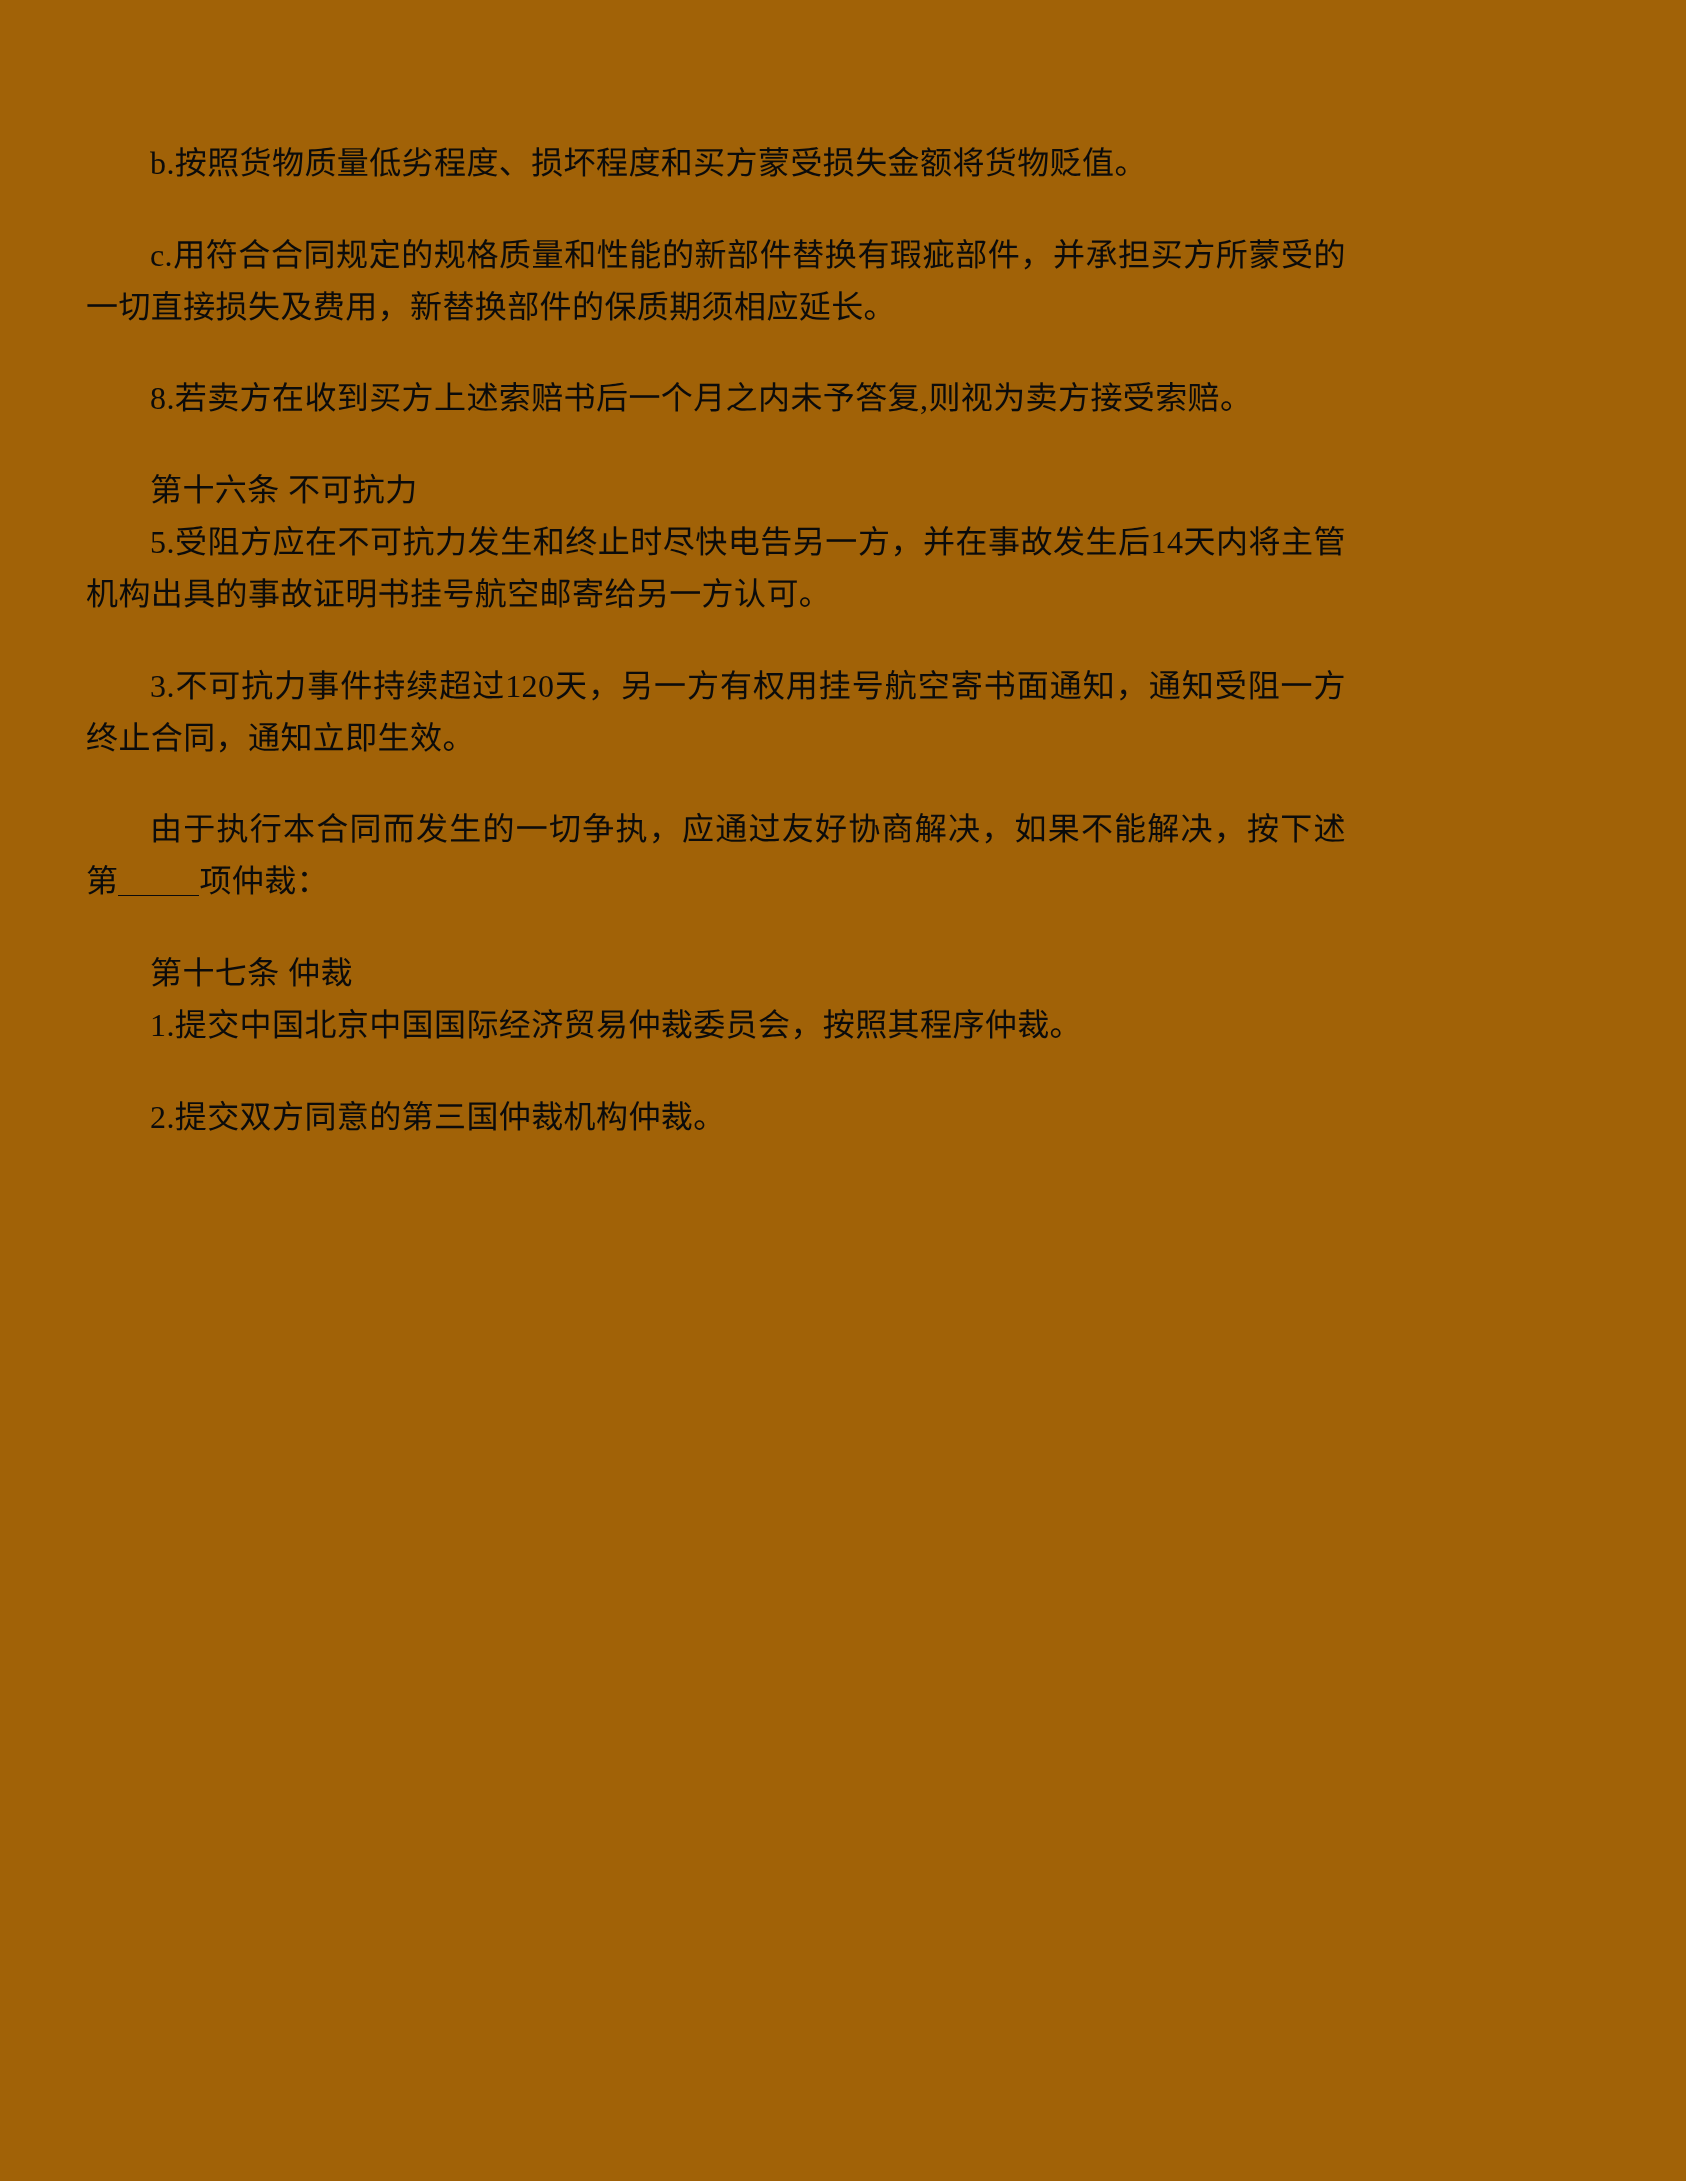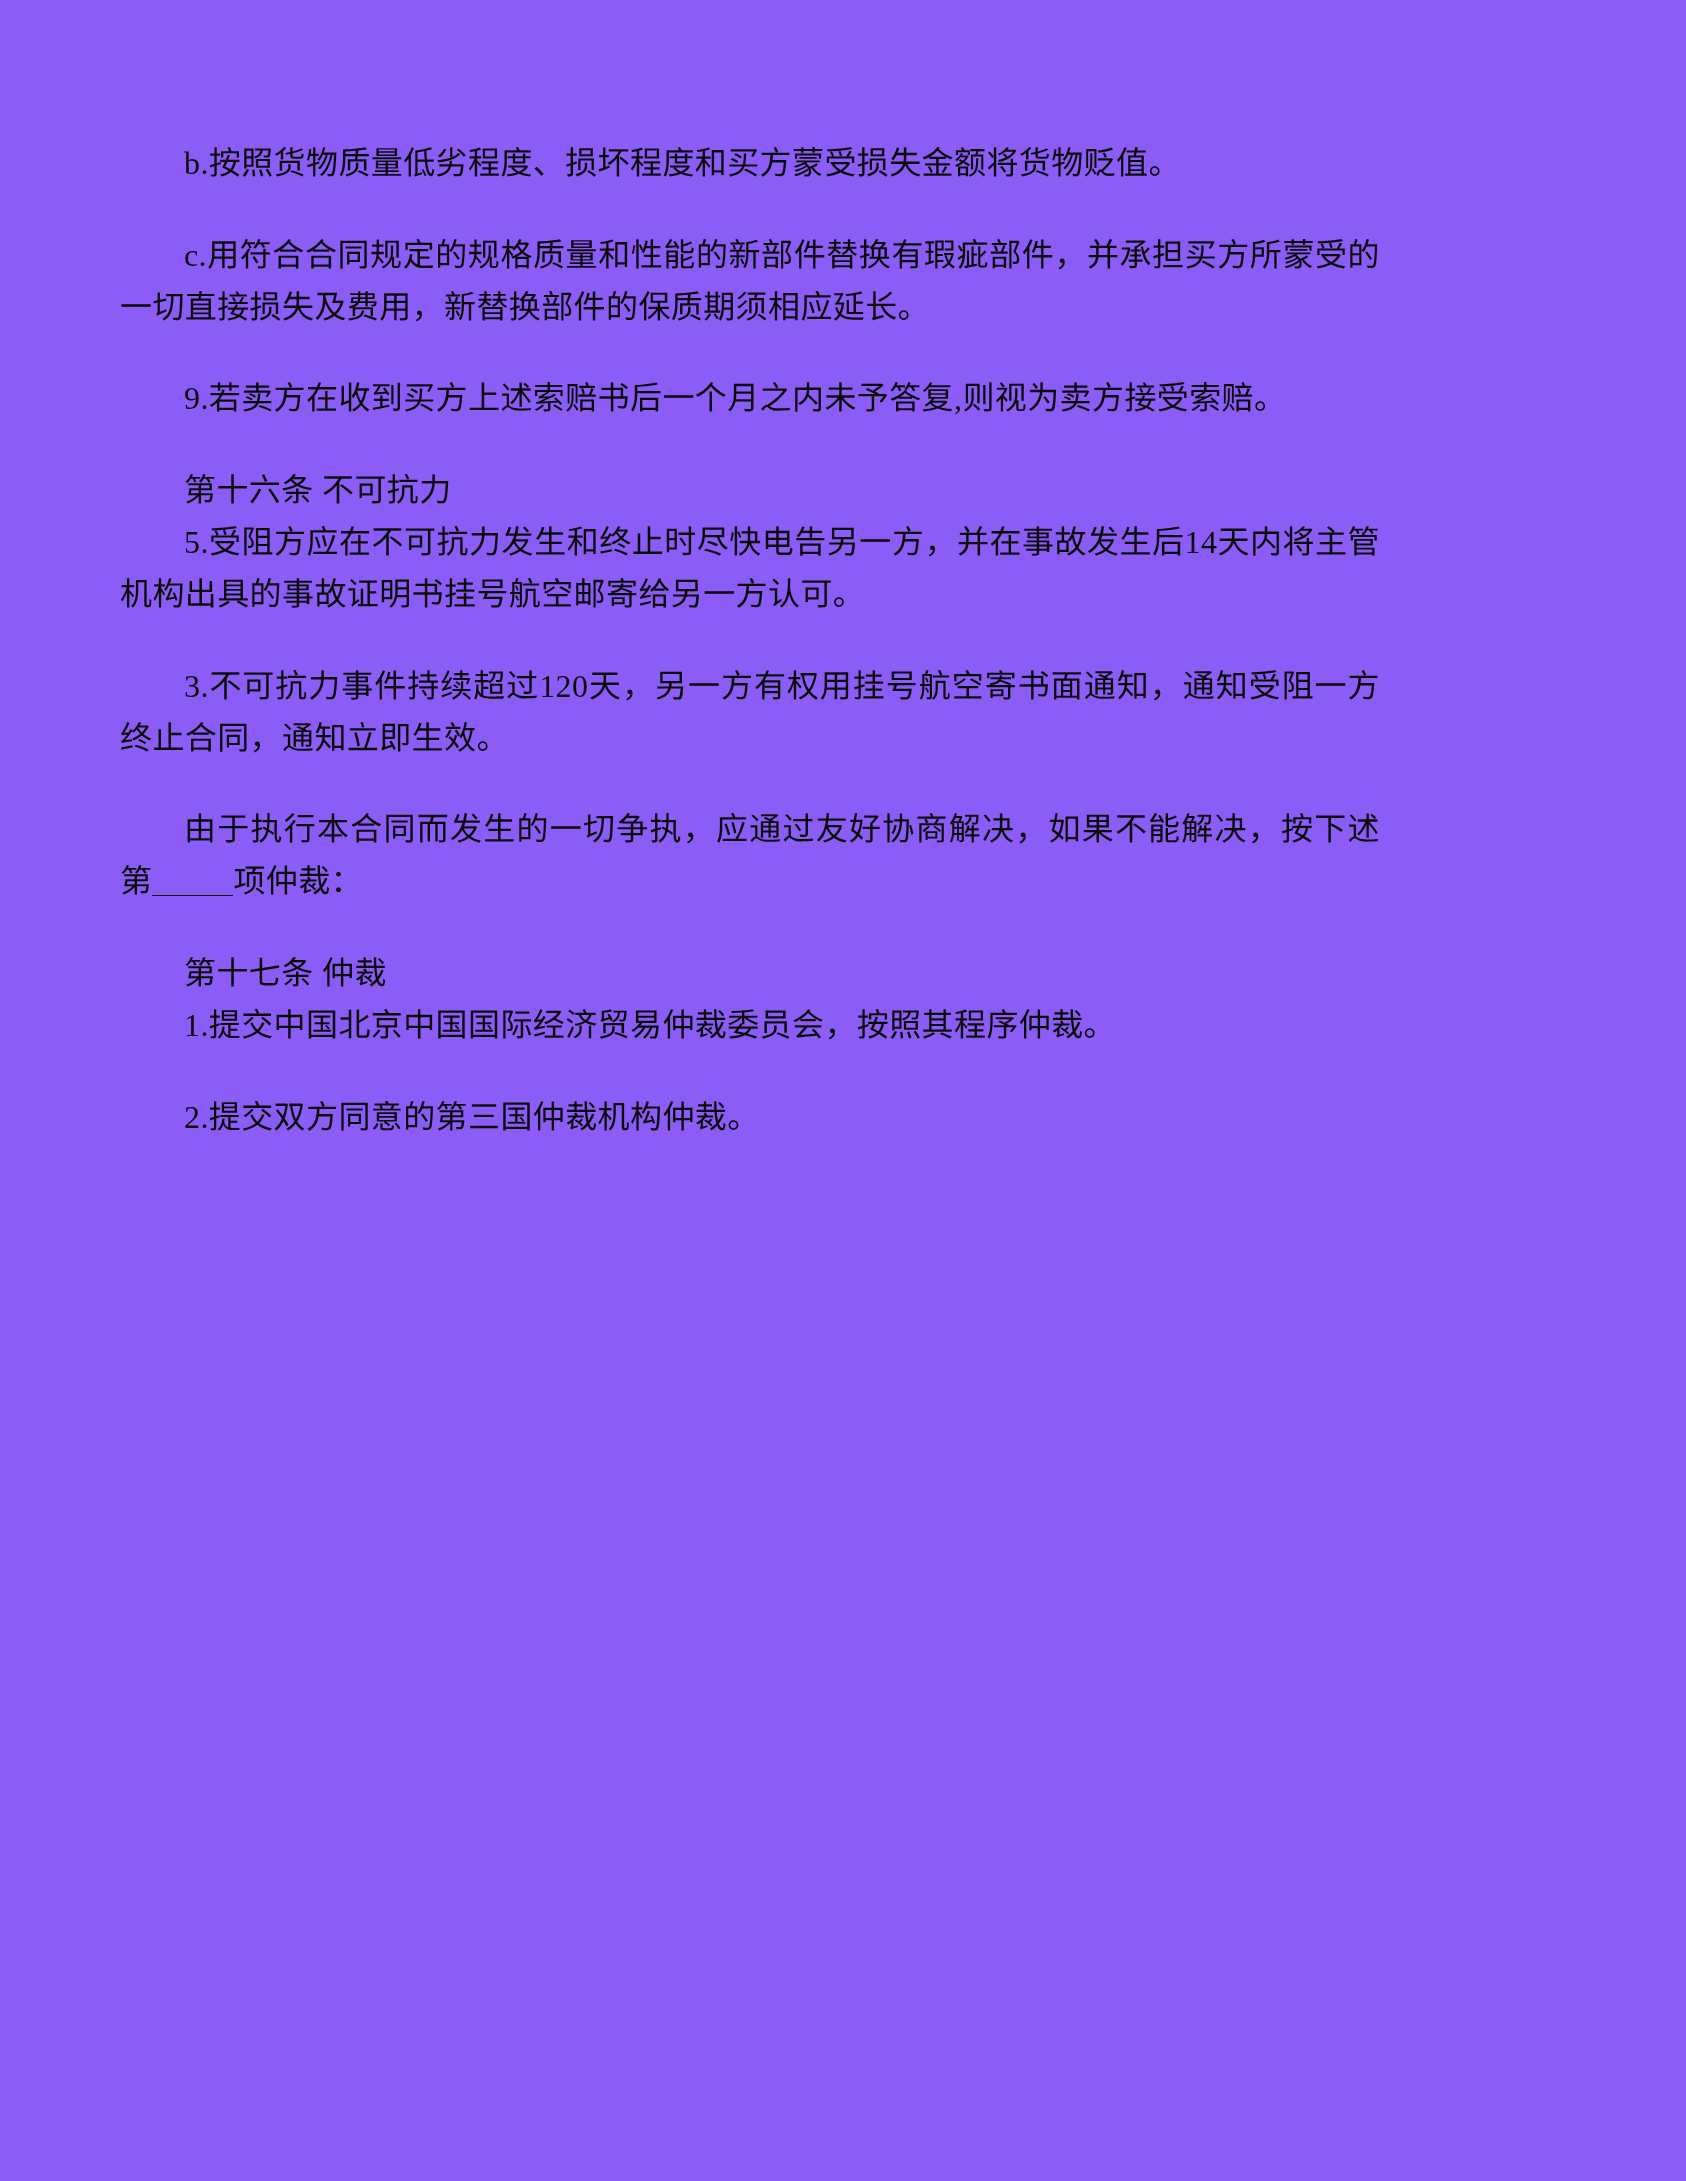--- a/index.html
+++ b/index.html
@@ -12,22 +12,22 @@
     height: 2182px;
     font-family: "Liberation Serif", "DejaVu Serif", serif;
     color: #000000;
     -webkit-font-smoothing: antialiased;
   }
   .page {
     position: relative;
     width: 1686px;
     height: 2182px;
     box-sizing: border-box;
-    padding: 138px 213px 0 120px;
-    background: #8b5cf6;
+    padding: 138px 213px 0 86px;
+    background: #a16207;
   }
   .doc-body {
     width: 1260px;
   }
   p.para {
     margin: 0 0 0 0;
     font-size: 32px;
     line-height: 1.62;
     text-align: justify;
     text-justify: inter-ideograph;
@@ -55,21 +55,21 @@
 </head>
 <body>
 
 <div class="page">
   <div class="doc-body">
 
     <p class="para spacer-after">b.按照货物质量低劣程度、损坏程度和买方蒙受损失金额将货物贬值。</p>
 
     <p class="para spacer-after">c.用符合合同规定的规格质量和性能的新部件替换有瑕疵部件，并承担买方所蒙受的一切直接损失及费用，新替换部件的保质期须相应延长。</p>
 
-    <p class="para spacer-after">9.若卖方在收到买方上述索赔书后一个月之内未予答复,则视为卖方接受索赔。</p>
+    <p class="para spacer-after">8.若卖方在收到买方上述索赔书后一个月之内未予答复,则视为卖方接受索赔。</p>
 
     <p class="para heading">第十六条  不可抗力</p>
 
 
     <p class="para spacer-after">5.受阻方应在不可抗力发生和终止时尽快电告另一方，并在事故发生后14天内将主管机构出具的事故证明书挂号航空邮寄给另一方认可。</p>
 
     <p class="para spacer-after">3.不可抗力事件持续超过120天，另一方有权用挂号航空寄书面通知，通知受阻一方终止合同，通知立即生效。</p>
 
     <p class="para spacer-after"><span>由于执行本合同而发生的一切争执，应通过友好协商解决，如果不能解决，按下述第</span><span class="blank-line"></span><span>项仲裁：</span></p>
 

